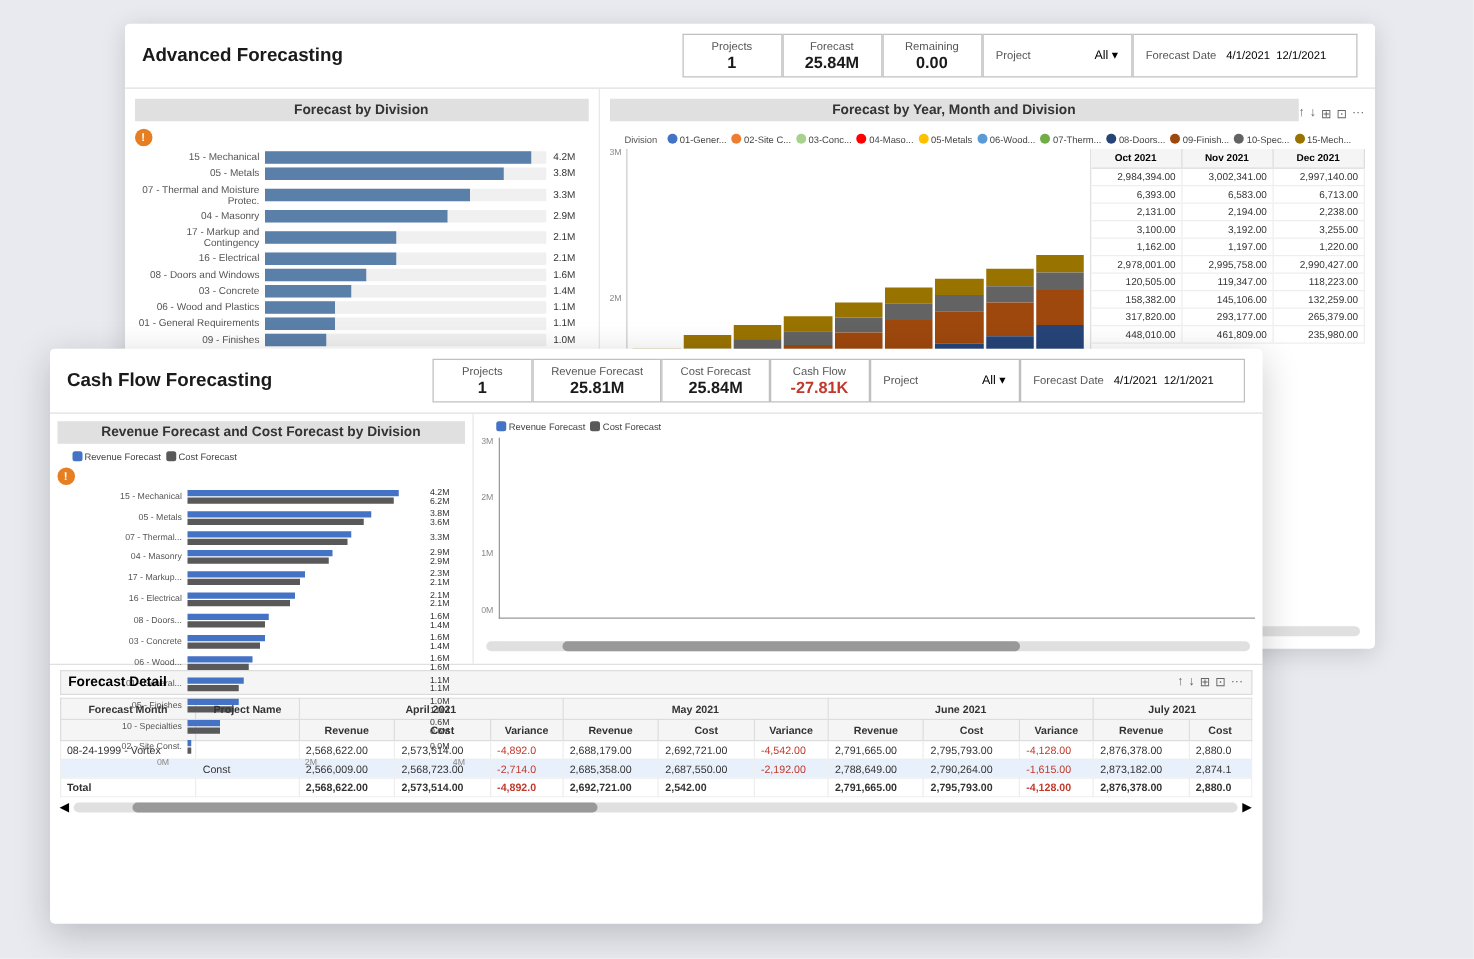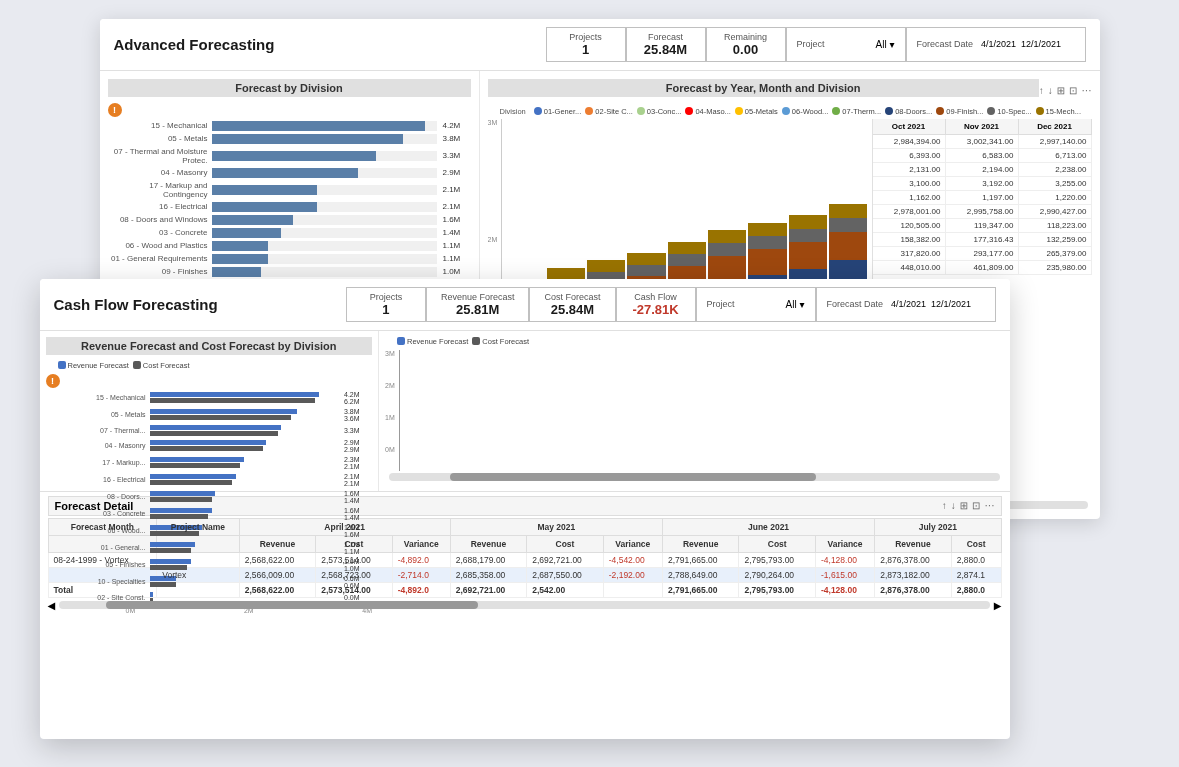--- a/index.html
+++ b/index.html
@@ -334,21 +334,21 @@
       height: 8px;
       background: #999;
       border-radius: 4px;
       width: 60%;
       margin-left: 10%;
     }
 
     
     .cf-charts-row {
       display: flex;
-      height: 160px;
+      height: 200px;
     }
 
     .cf-left-chart {
       width: 35%;
       border-right: 1px solid #e8e8e8;
       padding: 6px;
     }
 
     .cf-right-chart {
       flex: 1;
@@ -770,21 +770,21 @@
               <div class="right-table-cell">2,995,758.00</div>
               <div class="right-table-cell">2,990,427.00</div>
             </div>
             <div class="right-table-row">
               <div class="right-table-cell">120,505.00</div>
               <div class="right-table-cell">119,347.00</div>
               <div class="right-table-cell">118,223.00</div>
             </div>
             <div class="right-table-row">
               <div class="right-table-cell">158,382.00</div>
-              <div class="right-table-cell">177,316.43</div>
+              <div class="right-table-cell">145,106.00</div>
               <div class="right-table-cell">132,259.00</div>
             </div>
             <div class="right-table-row">
               <div class="right-table-cell">317,820.00</div>
               <div class="right-table-cell">293,177.00</div>
               <div class="right-table-cell">265,379.00</div>
             </div>
             <div class="right-table-row">
               <div class="right-table-cell">448,010.00</div>
               <div class="right-table-cell">461,809.00</div>
@@ -1055,21 +1055,21 @@
               <td>2,692,721.00</td>
               <td class="negative">-4,542.00</td>
               <td>2,791,665.00</td>
               <td>2,795,793.00</td>
               <td class="negative">-4,128.00</td>
               <td>2,876,378.00</td>
               <td>2,880.0</td>
             </tr>
             <tr style="background:#e8f0fb;">
               <td></td>
-              <td>Vortex</td>
+              <td>Const</td>
               <td>2,566,009.00</td>
               <td>2,568,723.00</td>
               <td class="negative">-2,714.0</td>
               <td>2,685,358.00</td>
               <td>2,687,550.00</td>
               <td class="negative">-2,192.00</td>
               <td>2,788,649.00</td>
               <td>2,790,264.00</td>
               <td class="negative">-1,615.00</td>
               <td>2,873,182.00</td>

